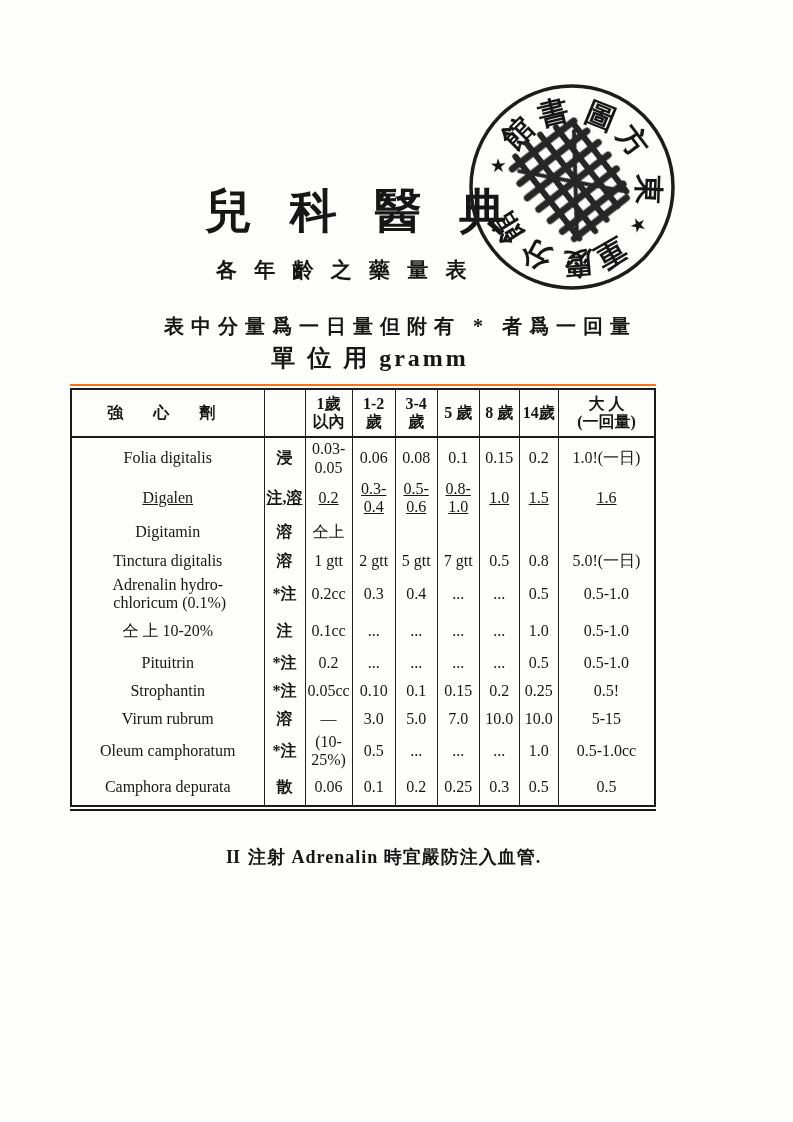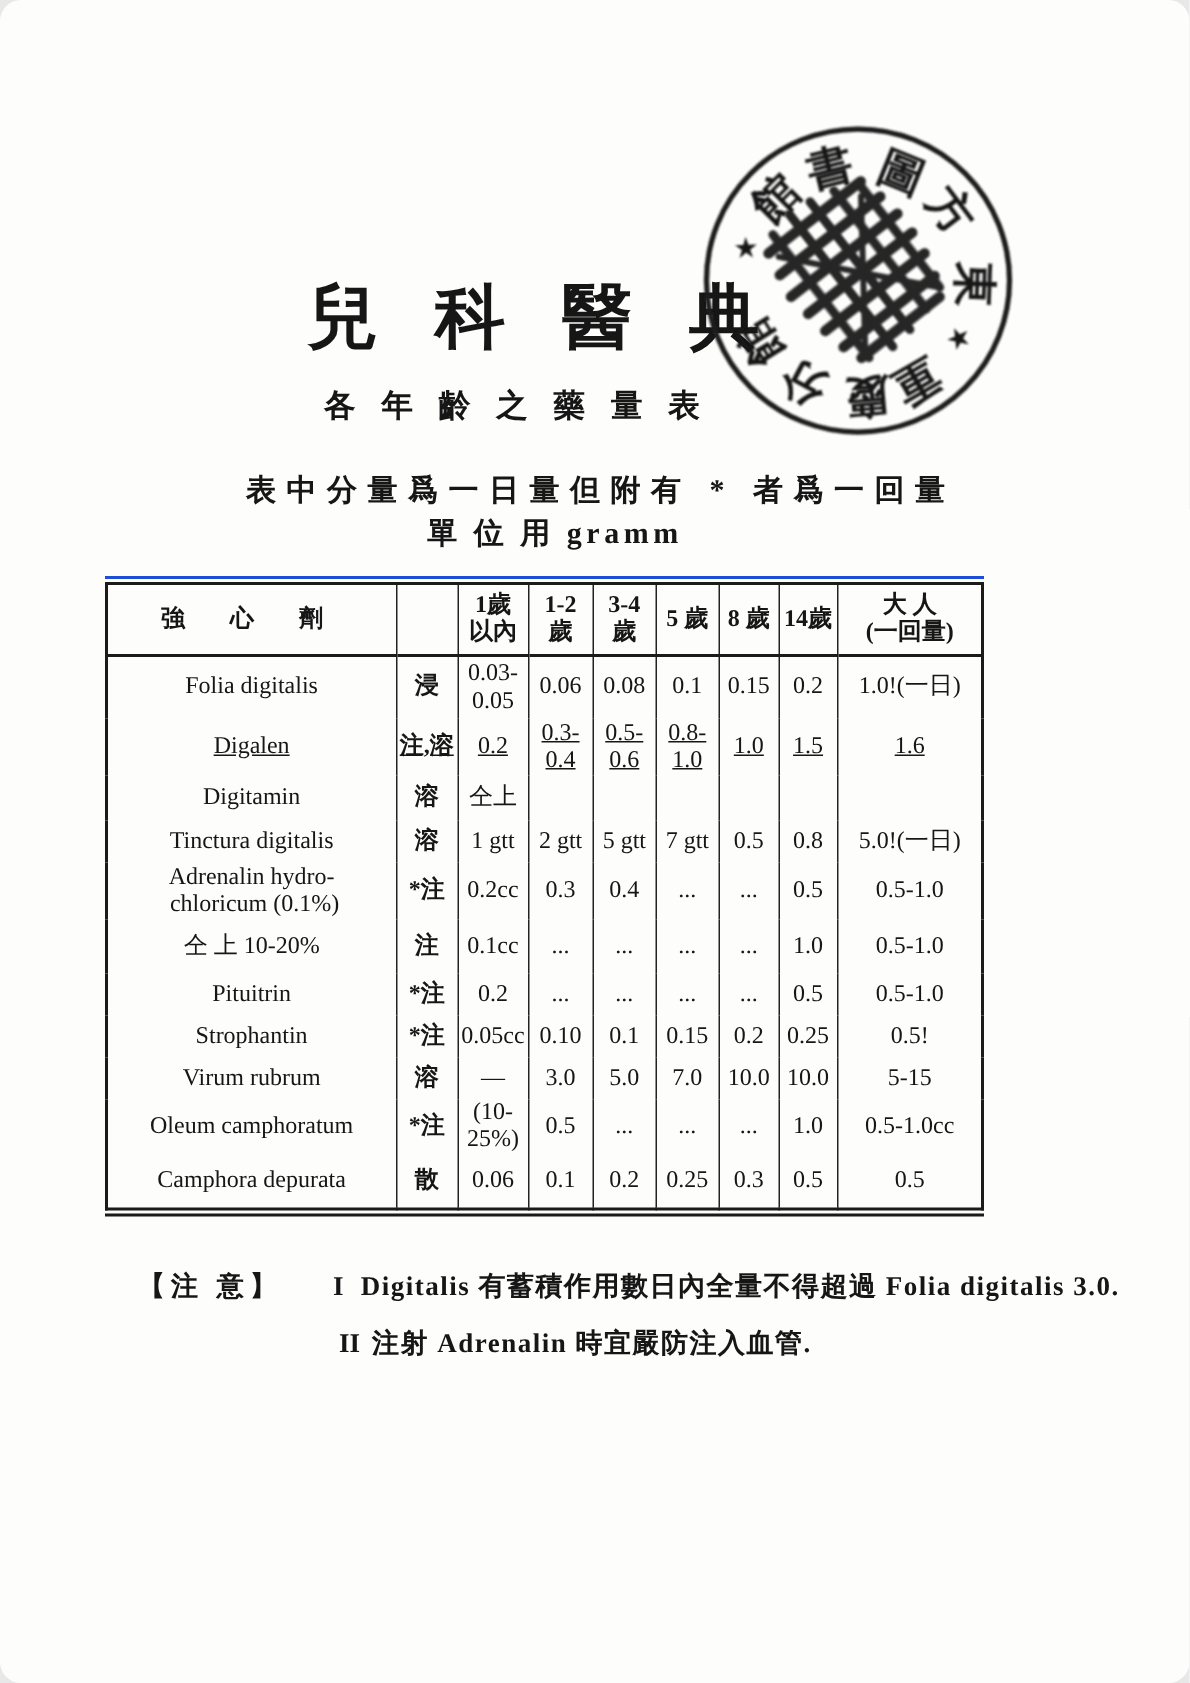--- a/index.html
+++ b/index.html
@@ -7,61 +7,60 @@
     font-family: "Liberation Serif", "DejaVu Serif", serif;
     background:#e8e8e8;
   }
   .page {
     position:relative;
     width:793px; height:1122px;
     margin:0 auto;
     background:#fdfdfc;
     color:#161616;
     overflow:hidden;
-    border-radius:14px;
   }
 
   
   .book-title {
     position:absolute; left:205px; top:180px;
     font-size:47px; font-weight:bold;
     letter-spacing:13px; white-space:nowrap;
   }
   .page-subtitle {
     position:absolute; left:216px; top:256px;
     font-size:21px; font-weight:bold;
     letter-spacing:6px; white-space:nowrap;
   }
   .note-line1 {
     position:absolute; left:4px; top:313px; width:793px;
     text-align:center; font-size:20px; font-weight:bold;
     letter-spacing:7px; white-space:nowrap;
   }
   .note-line2 {
     position:absolute; left:0; top:342px; width:740px;
-    text-align:center; font-size:20px; font-weight:bold;
+    text-align:center; font-size:24px; font-weight:bold;
     letter-spacing:3px;
   }
 
   
   .stamp-svg { position:absolute; left:452px; top:68px; }
   .ring-char {
     font-family:"Liberation Serif","DejaVu Serif",serif;
     font-size:30px; font-weight:bold; fill:#181818;
     text-anchor:middle; dominant-baseline:central;
   }
   .ring-star {
     font-size:19px; fill:#181818;
     text-anchor:middle; dominant-baseline:central;
   }
 
   
   .table-wrap {
     position:absolute; left:70px; top:384px;
-    border-top:2px solid #1d4ed8;
+    border-top:2px solid #f97316;
     border-bottom:2px solid #1b1b1b;
     padding:2px 0;
     width:fit-content;
   }
   table.dosage {
     border-collapse:collapse;
     table-layout:fixed;
     border:2px solid #1b1b1b;
     background:transparent;
   }
@@ -317,25 +316,20 @@
             <td class="dose-cell">0.25</td>
             <td class="dose-cell">0.3</td>
             <td class="dose-cell">0.5</td>
             <td class="dose-cell">0.5</td>
           </tr>
         </tbody>
     </table>
   </div>
 
   <div class="footnotes">
-    <div class="footnote-row">
-      <span class="footnote-label">【注 意】</span>
-      <span class="footnote-num">I</span>
-      <span class="footnote-text">Digitalis 有蓄積作用數日內全量不得超過 Folia digitalis 3.0.</span>
-    </div>
     <div class="footnote-row second">
       <span class="footnote-spacer"></span>
       <span class="footnote-num">II</span>
       <span class="footnote-text">注射 Adrenalin 時宜嚴防注入血管.</span>
     </div>
   </div>
 
 </div>
 
 </body></html>

